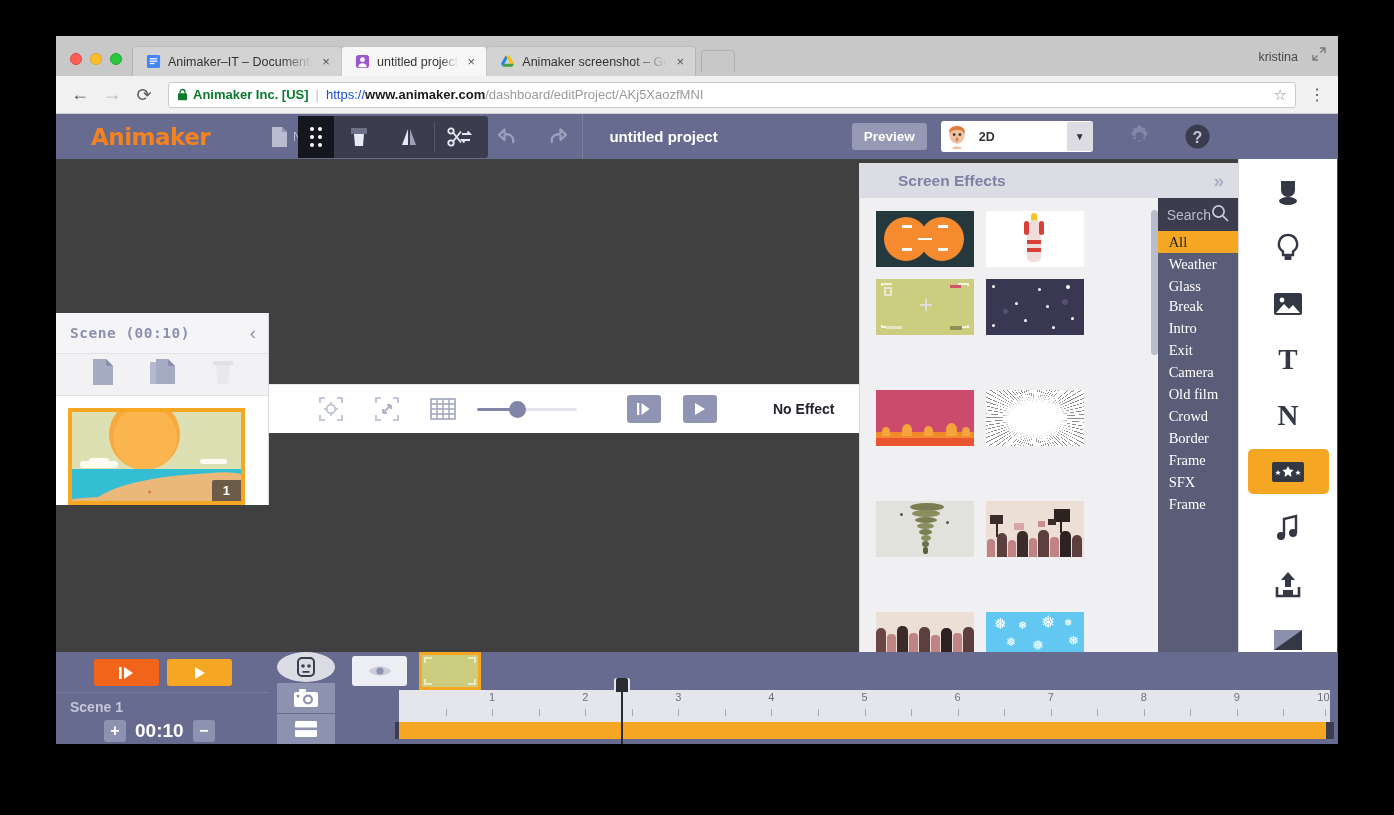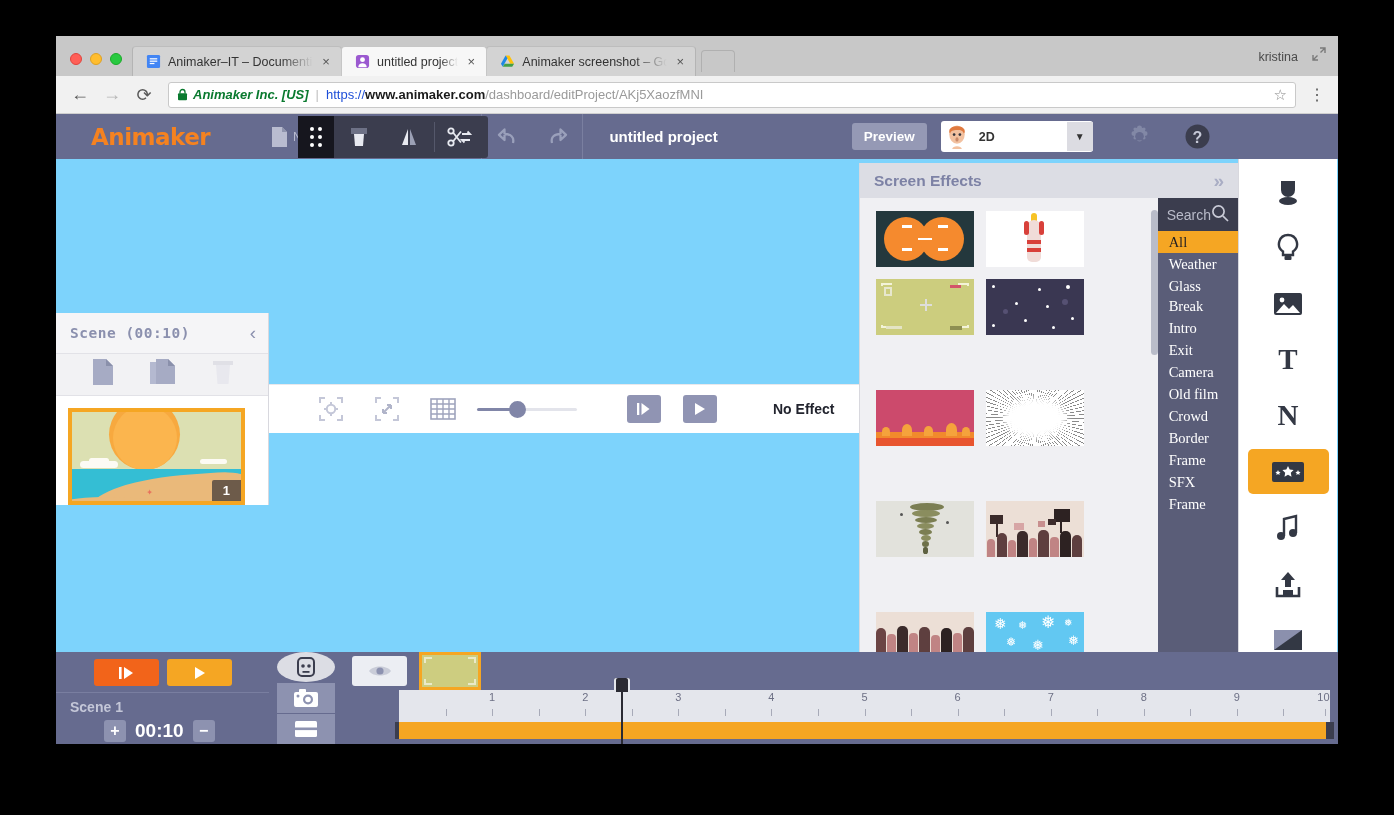--- a/index.html
+++ b/index.html
@@ -103,34 +103,34 @@
     background: #fff;
     border: 1px solid #c9c9c9;
     border-radius: 3px;
     display: flex; align-items: center;
     padding: 0 8px;
     margin: 0 6px;
     font-size: 13px;
     overflow: hidden;
   }
   #lock-icon { margin-right: 5px; display: flex; }
-  #site-name { color: #0a7a2f; font-weight: bold; white-space: nowrap; font-style: italic; }
+  #site-name { color: #0a7a2f; font-weight: bold; white-space: nowrap; }
   #url-divider { color: #c0c0c0; margin: 0 7px; }
   .url-scheme { color: #1d4ed8; }
   .url-host { color: #1a1a1a; font-weight: bold; }
   .url-path { color: #9a9a9a; }
   #star-icon { margin-left: auto; color: #8a8a8a; font-size: 15px; padding-left: 8px;}
   #menu-dots { width: 22px; text-align: center; color: #5a5a5a; font-size: 16px; line-height: 4px; }
   #menu-dots span { display:block; }
 
   
   #app {
     position: relative;
     height: 628px;
-    background: #7dd3fc;
+    background: #404040;
     overflow: hidden;
   }
   #app-header {
     height: 45px;
     background: #666b8f;
     display: flex; align-items: center;
     position: relative;
   }
   #logo {
     width: 212px;
@@ -398,21 +398,21 @@
     display: flex; flex-direction: column;
     border-left: 1px solid #d8d8de;
     position: relative;
   }
   #effects-head {
     height: 35px;
     background: #dcdde4;
     display: flex; align-items: center;
     padding: 0 14px;
   }
-  #effects-title { color: #7d82a5; font-size: 15.5px; font-weight: bold; }
+  #effects-title { color: #7d82a5; font-size: 15.5px; font-weight: bold; margin-left: 24px; }
   #effects-collapse { margin-left: auto; color: #a9adc4; font-size: 19px; font-weight: bold; }
   #effects-body { flex: 1 1 auto; display: flex; position: relative; overflow: hidden; }
   #thumb-area {
     flex: 1 1 auto;
     padding: 13px 0 0 16px;
     display: flex; flex-wrap: wrap;
     align-content: flex-start;
     gap: 12px 12px;
     overflow: hidden;
   }

